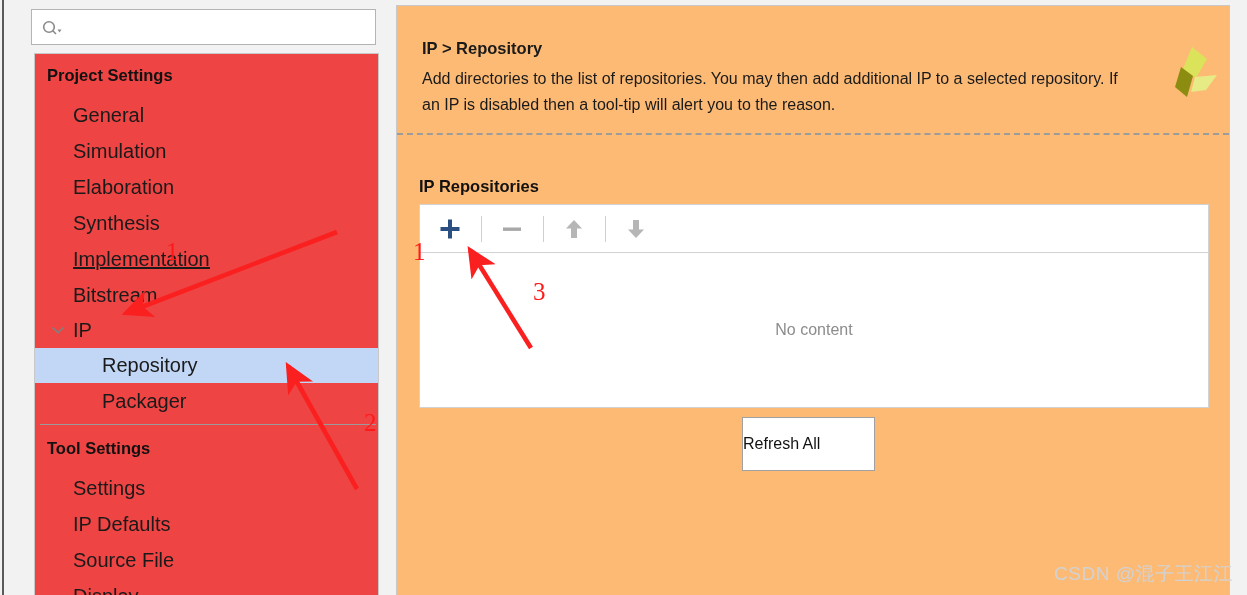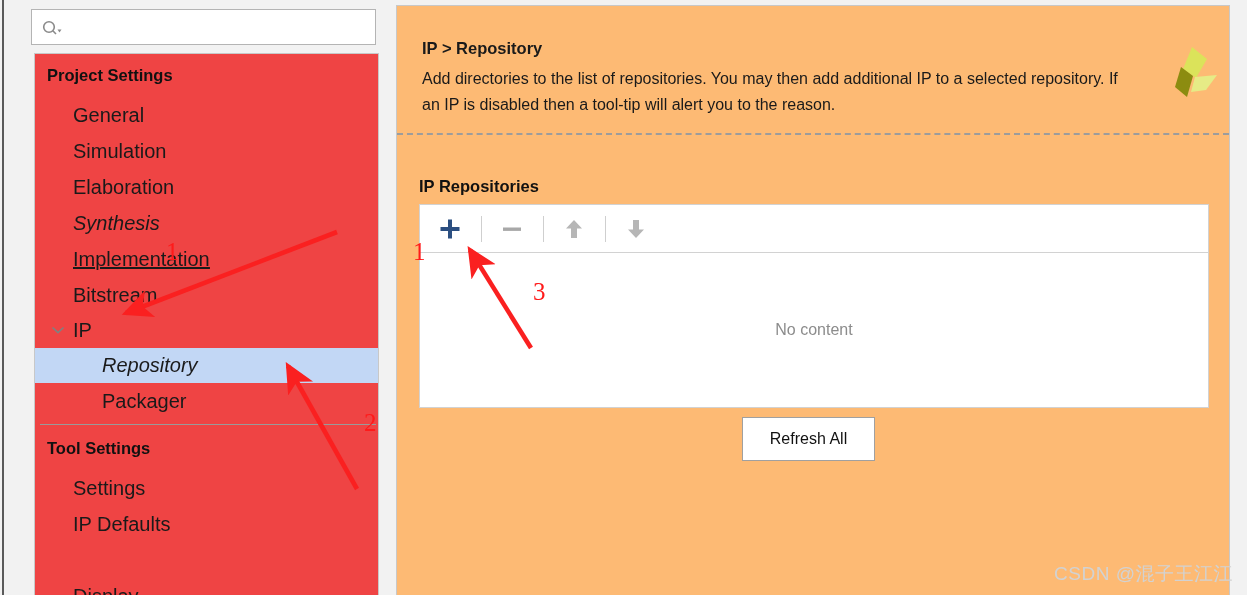--- a/index.html
+++ b/index.html
@@ -43,21 +43,20 @@
   }
   .tree-item {
     font-size: 20px; color: #1a1a1a; white-space: nowrap;
     position: relative;
   }
   .tree-item.link {
     color: #1a1a1a; text-decoration: underline;
   }
   .tree-item.selected {
     background: #c2d7f5;
-    font-style: italic;
   }
   .chev {
     position: absolute; left: 16px; top: 50%; transform: translateY(-50%);
     width: 14px; height: 9px;
   }
   .tree-sep {
     position: absolute; left: 5px; width: 336px; height: 1px;
     background: #9a9a9a;
   }
 
@@ -105,23 +104,23 @@
     width: 1px; height: 26px; background: #cfcfcf; margin-left: 14px;
   }
   .repo-body {
     position: absolute; left: 0; top: 48px; right: 0; bottom: 0;
     display: flex; align-items: center; justify-content: center;
   }
   .no-content {
     font-size: 16px; color: #8c8c8c;
   }
   .refresh-btn {
-    position: absolute; left: 345px; top: 411px; width: 133px; height: 44px;
+    position: absolute; left: 345px; top: 411px; width: 133px; height: 54px;
     border: 1px solid #a0a0a0; background: #ffffff; box-sizing: border-box;
-    display: flex; align-items: center; justify-content: center;
+    display: flex; align-items: center; 
     font-size: 16px; color: #111; font-family: "Liberation Sans", sans-serif;
   }
 
   
   .anno-layer {
     position: absolute; left: 0; top: 0; width: 1247px; height: 595px;
     pointer-events: none;
   }
   .anno-num {
     position: absolute; font-size: 25px; color: #ff1a1a;
@@ -158,21 +157,21 @@
 
       <div class="tree-item" style="position:absolute; left:0; top:47px; width:100%; height:28px; line-height:28px; padding-left:38px; box-sizing:border-box;">
         <span>General</span>
       </div>
       <div class="tree-item" style="position:absolute; left:0; top:119px; width:100%; height:28px; line-height:28px; padding-left:38px; box-sizing:border-box;">
         <span>Elaboration</span>
       </div>
       <div class="tree-item" style="position:absolute; left:0; top:83px; width:100%; height:28px; line-height:28px; padding-left:38px; box-sizing:border-box;">
         <span>Simulation</span>
       </div>
-      <div class="tree-item" style="position:absolute; left:0; top:155px; width:100%; height:28px; line-height:28px; padding-left:38px; box-sizing:border-box;font-style:italic;">
+      <div class="tree-item" style="position:absolute; left:0; top:155px; width:100%; height:28px; line-height:28px; padding-left:38px; box-sizing:border-box;">
         <span>Synthesis</span>
       </div>
       <div class="tree-item link" style="position:absolute; left:0; top:191px; width:100%; height:28px; line-height:28px; padding-left:38px; box-sizing:border-box;">
         <span style="text-decoration:underline;">Implementation</span>
       </div>
       <div class="tree-item" style="position:absolute; left:0; top:227px; width:100%; height:28px; line-height:28px; padding-left:38px; box-sizing:border-box;">
         <span>Bitstream</span>
       </div>
 
       <div class="tree-item" style="position:absolute; left:0; top:261px; width:100%; height:30px; line-height:30px; padding-left:38px; box-sizing:border-box;">
@@ -191,20 +190,23 @@
 
       <div class="tree-sep" style="top:370px;"></div>
 
       <div class="tree-section-title" style="position:absolute; left:0; top:385px;">Tool Settings</div>
 
       <div class="tree-item" style="position:absolute; left:0; top:420px; width:100%; height:28px; line-height:28px; padding-left:38px; box-sizing:border-box;">
         <span>Settings</span>
       </div>
       <div class="tree-item" style="position:absolute; left:0; top:456px; width:100%; height:28px; line-height:28px; padding-left:38px; box-sizing:border-box;">
         <span>IP Defaults</span>
+      </div>
+      <div class="tree-item" style="position:absolute; left:0; top:492px; width:100%; height:28px; line-height:28px; padding-left:38px; box-sizing:border-box;">
+        <span>Source File</span>
       </div>
       <div class="tree-item" style="position:absolute; left:0; top:528px; width:100%; height:28px; line-height:28px; padding-left:38px; box-sizing:border-box;">
         <span>Display</span>
       </div>
     </div>
   </div>
 
   <div class="right-panel">
 
     <div class="rp-title">IP &gt; Repository</div>

